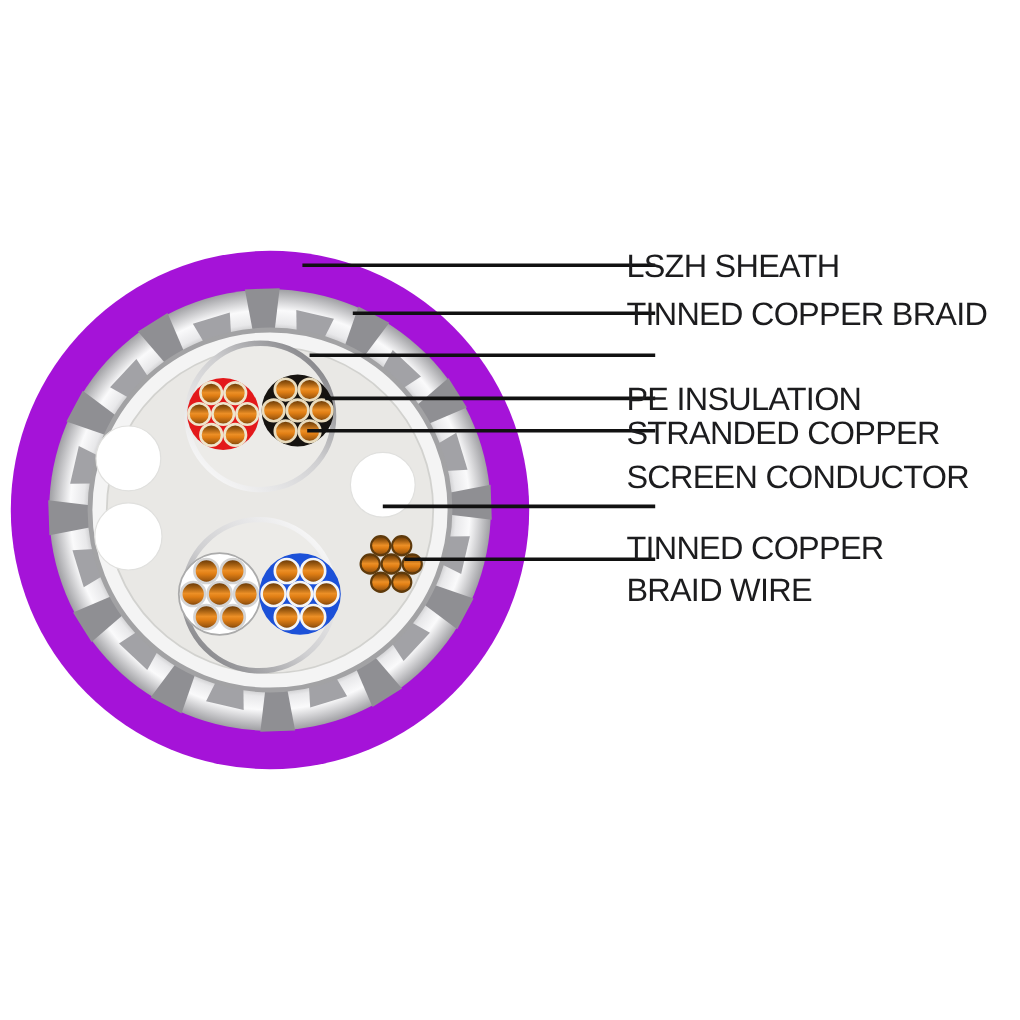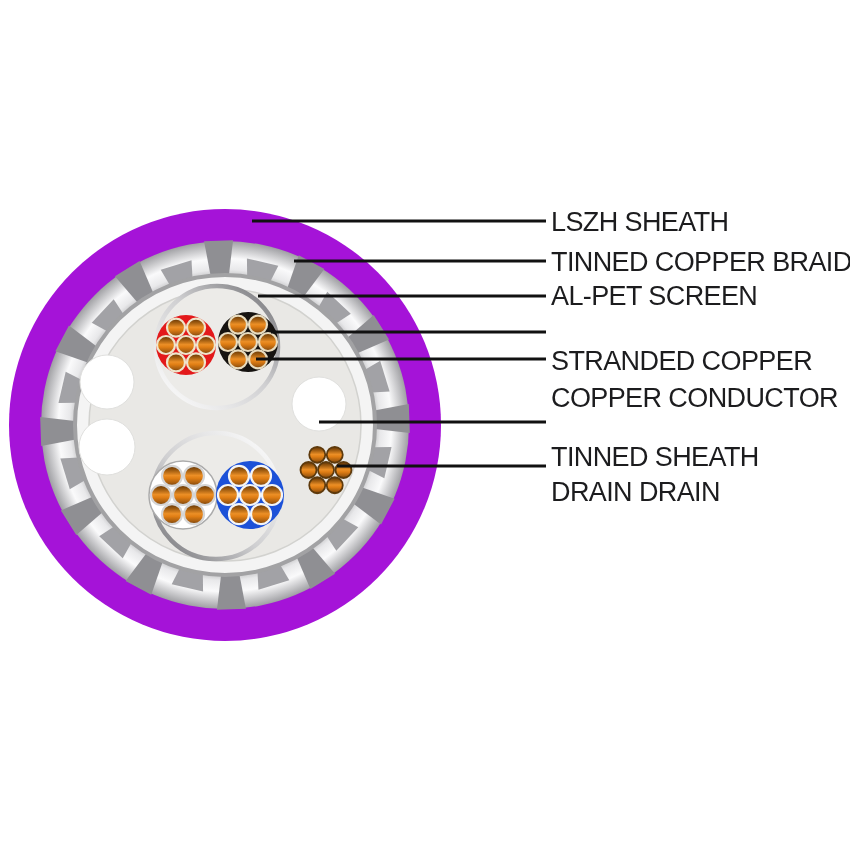--- a/index.html
+++ b/index.html
@@ -6,21 +6,21 @@
   .canvas{
     position:relative;
     width:850px;height:850px;
     background:#ffffff;
     font-family:"Liberation Sans", sans-serif;
     overflow:hidden;
   }
   #diagram-svg{position:absolute;left:0;top:0;}
   .label{
     position:absolute;
-    left:551px;
+    left:522px;
     height:30px;
     line-height:30px;
     font-size:27px;
     letter-spacing:-0.6px;
     color:#1c1c1e;
     white-space:nowrap;
     font-weight:400;
   }
 </style>
 </head>
@@ -135,18 +135,18 @@
         <line x1="258" y1="296" x2="546" y2="296" stroke="#111111" stroke-width="3"></line>
         <line x1="271" y1="332" x2="546" y2="332" stroke="#111111" stroke-width="3"></line>
         <line x1="256" y1="359" x2="546" y2="359" stroke="#111111" stroke-width="3"></line>
         <line x1="319" y1="422" x2="546" y2="422" stroke="#111111" stroke-width="3"></line>
         <line x1="337" y1="466" x2="546" y2="466" stroke="#111111" stroke-width="3"></line>
       </g>
   </svg>
 
   <div class="label" style="top:207px">LSZH SHEATH</div>
   <div class="label" style="top:247px">TINNED COPPER BRAID</div>
-  <div class="label" style="top:281px">AL-PET SCREEN</div>
+  <div class="label" style="top:318px">PE INSULATION</div>
   <div class="label" style="top:346px">STRANDED COPPER</div>
-  <div class="label" style="top:383px">COPPER CONDUCTOR</div>
-  <div class="label" style="top:442px">TINNED SHEATH</div>
-  <div class="label" style="top:477px">DRAIN DRAIN</div>
+  <div class="label" style="top:383px">SCREEN CONDUCTOR</div>
+  <div class="label" style="top:442px">TINNED COPPER</div>
+  <div class="label" style="top:477px">BRAID WIRE</div>
 </div>
 
 </body></html>

